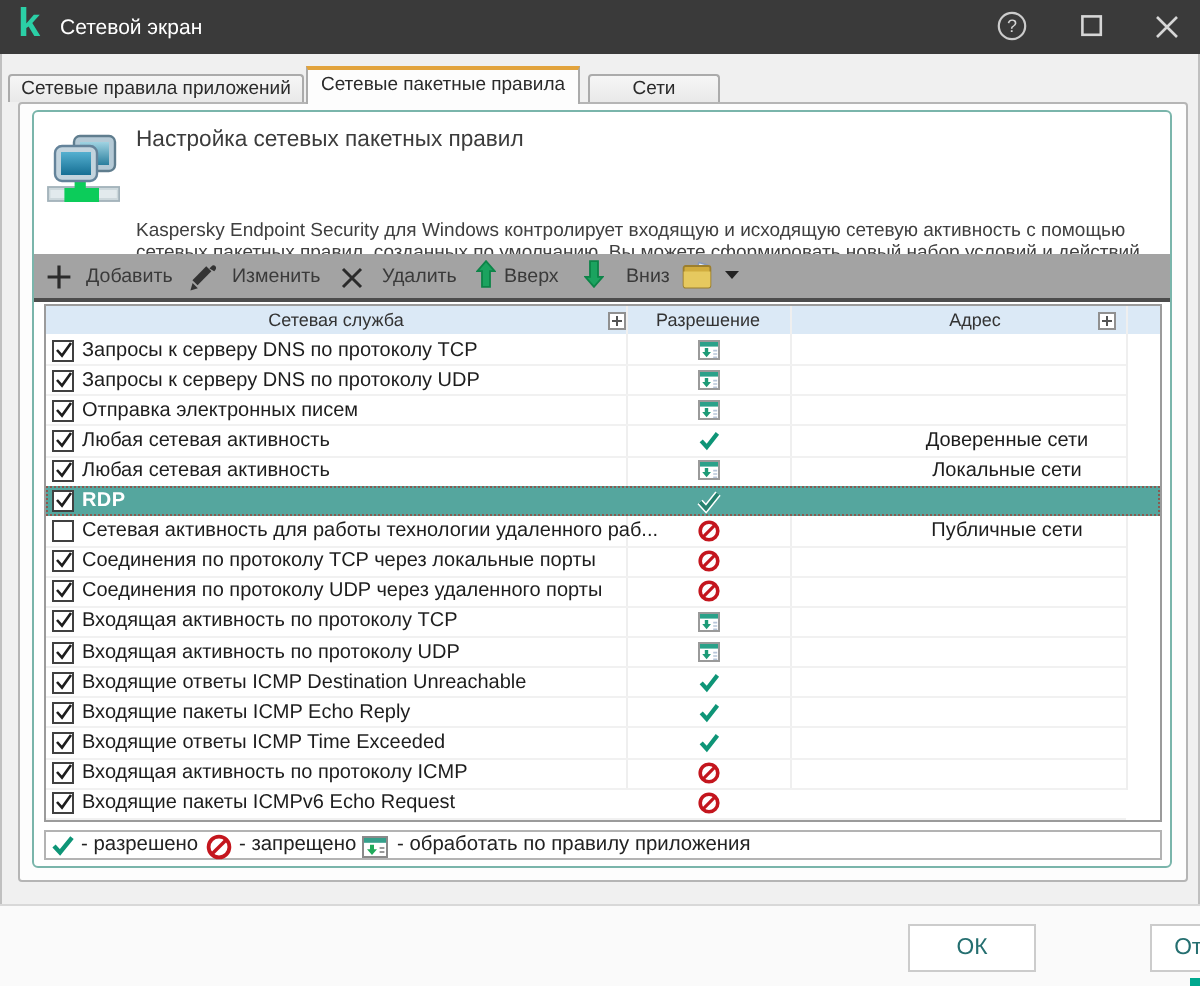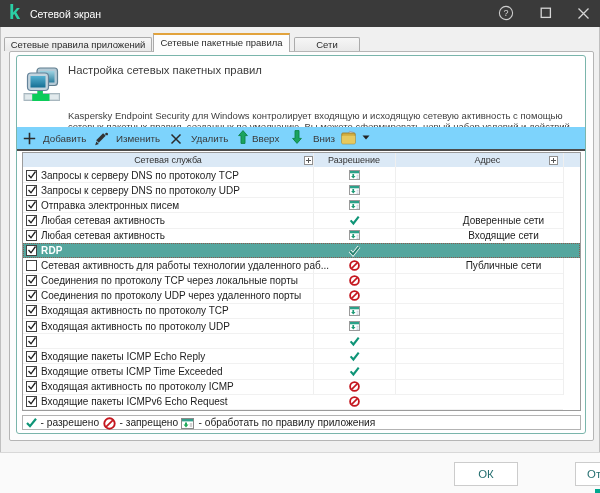--- a/index.html
+++ b/index.html
@@ -15,21 +15,21 @@
   #tab2{left:153px;top:33px;width:137px;height:19px;line-height:15px;background:#fdfdfd;border-top:2px solid #e2a33c;z-index:3;border-radius:0;}
   #tab3{left:294px;top:37px;width:66px;height:14px;line-height:13px;}
   
   #panel{left:9px;top:51px;width:585px;height:390px;background:#fdfdfd;border:1px solid #b5b5b5;border-radius:2px;box-sizing:border-box;z-index:1;}
   #tealbox{left:16px;top:55px;width:570px;height:379px;background:#ffffff;border:1px solid #7ab5ab;border-radius:3px;box-sizing:border-box;z-index:2;}
   
   #hicon{left:22px;top:62px;width:38px;height:41px;z-index:4;}
   #htitle{left:68px;top:64px;font-size:11.3px;color:#3c3c3c;z-index:4;}
   #hdesc{left:68px;top:83px;font-size:9.5px;line-height:10.6px;color:#404040;z-index:4;margin-top:28px;}
   
-  #toolbar{left:17px;top:127px;width:568px;height:24px;background:#7dd3fc;border-bottom:2px solid #4c4c4c;box-sizing:border-box;z-index:4;font-size:9.8px;color:#3a3a3a;}
+  #toolbar{left:17px;top:127px;width:568px;height:24px;background:#a3a3a3;border-bottom:2px solid #4c4c4c;box-sizing:border-box;z-index:4;font-size:9.8px;color:#3a3a3a;}
   #toolbar .tlbl{position:absolute;top:5.5px;white-space:nowrap;font-size:9.8px;} #toolbar .ti{position:absolute;}
   
   #tbl{left:22px;top:152px;width:559px;height:259px;border:1px solid #9b9b9b;box-sizing:border-box;background:#fff;z-index:4;}
   #thead{position:absolute;left:0;top:0;width:557px;height:14px;background:#dbe9f6;font-size:9px;color:#333;}
   .hcell{position:absolute;top:0;height:28px;line-height:14px;text-align:center;}
   .vline{position:absolute;top:0;width:1px;background:#efefef;}
   .row{position:absolute;left:0;width:557px;height:15.3px;}
   .rline{position:absolute;left:0;width:540px;height:1px;background:#f1f1f1;}
   .cb{position:absolute;left:3px;top:2px;width:9px;height:9px;border:1.5px solid #404040;background:#fff;}
   .cb svg{position:absolute;left:-1px;top:-2px;}
@@ -220,21 +220,21 @@
         </div>
         <div class="lbl">Любая сетевая активность</div>
         <div class="perm">
           <svg width="11" height="10" viewBox="0 0 11 10">
             <rect x="0.5" y="0.5" width="10" height="9" fill="#fff" stroke="#9a9a9a"></rect>
             <rect x="1" y="1" width="9" height="2.3" fill="#2aa189"></rect>
             <path d="M3.4,4 v2 h-1.3 l2.2,2.6 2.2,-2.6 H5.1 v-2 Z" fill="#1d9b77"></path>
             <path d="M7.6,5.3 h2 M7.6,7 h2 M7.6,8.6 h2" stroke="#b7c6d9" stroke-width="0.8"></path>
           </svg>
         </div>
-        <div class="addr">Входящие сети</div>
+        <div class="addr">Локальные сети</div>
         <div class="rline" style="top:14.799999999999999px"></div>
       </div>
       <div class="row" id="selrow" style="top:90.0px">
         <div class="cb">
           <svg width="12" height="12" viewBox="0 0 12 12">
             <path d="M2.5,6 L5,8.8 9.5,2.5" fill="none" stroke="#1d1d1d" stroke-width="1.3"></path>
           </svg>
         </div>
         <div class="lbl">RDP</div>
         <div class="perm">
@@ -319,20 +319,21 @@
           </svg>
         </div>
         <div class="rline" style="top:14.799999999999999px"></div>
       </div>
       <div class="row" style="top:180.6px">
         <div class="cb">
           <svg width="12" height="12" viewBox="0 0 12 12">
             <path d="M2.5,6 L5,8.8 9.5,2.5" fill="none" stroke="#1d1d1d" stroke-width="1.3"></path>
           </svg>
         </div>
+        <div class="lbl">Входящие ответы ICMP Destination Unreachable</div>
         <div class="perm">
           <svg width="11" height="11" viewBox="0 0 11 11">
             <path d="M1.6,5.4 L4.4,8.5 9.7,1.7" fill="none" stroke="#0e9577" stroke-width="2.1"></path>
           </svg>
         </div>
         <div class="rline" style="top:14.799999999999999px"></div>
       </div>
       <div class="row" style="top:195.7px">
         <div class="cb">
           <svg width="12" height="12" viewBox="0 0 12 12">

